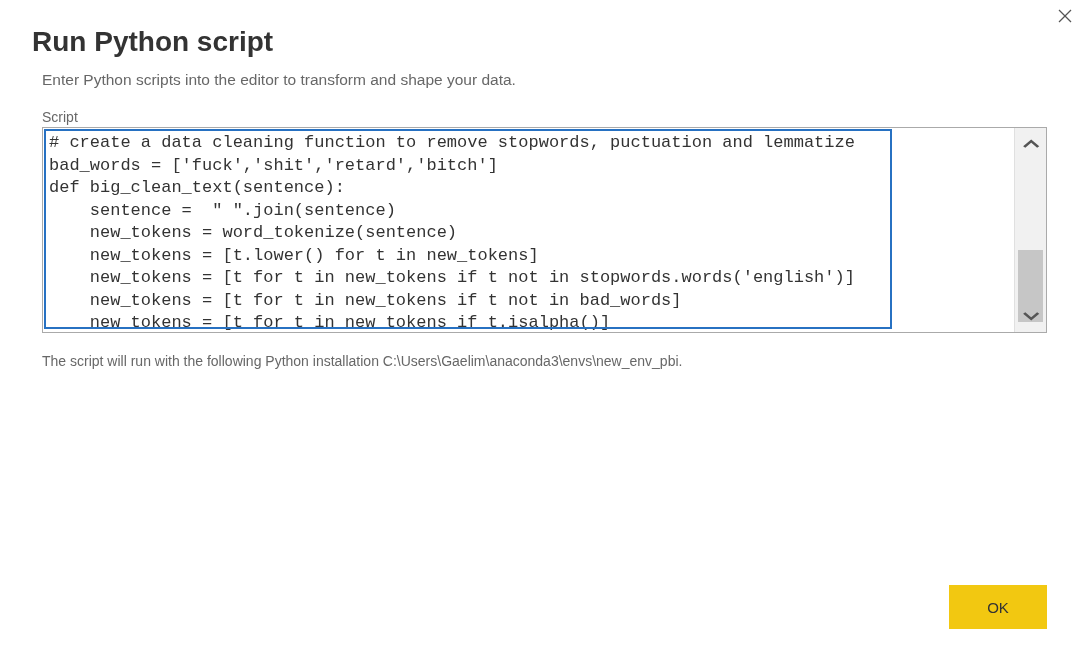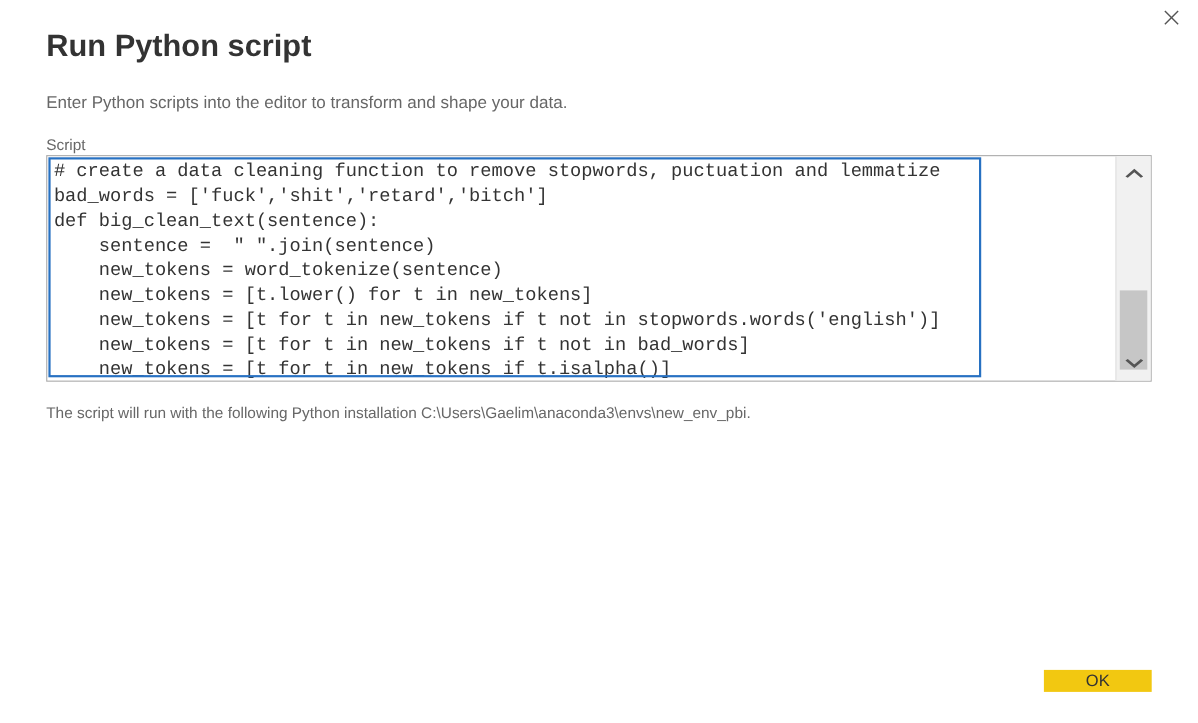--- a/index.html
+++ b/index.html
@@ -25,26 +25,26 @@
       width: 24px;
       height: 24px;
       display: flex;
       align-items: center;
       justify-content: center;
     }
     .dialog-title {
       font-size: 28px;
       font-weight: 600;
       color: #333333;
-      margin: 26px 0 0 42px;
+      margin: 26px 0 0 32px;
     }
     .dialog-subtitle {
       font-size: 15.5px;
       color: #676767;
-      margin: 27px 0 0 42px;
+      margin: 13px 0 0 42px;
     }
     .label-script {
       font-size: 14px;
       color: #676767;
       margin: 20px 0 2px 42px;
     }
     .editor-wrap {
       margin: 0 42px;
       position: relative;
       border: 1px solid #aaaaaa;
@@ -118,21 +118,21 @@
     }
     .button-row {
       position: absolute;
       bottom: 28px;
       right: 42px;
       display: flex;
       gap: 12px;
     }
     .btn {
       min-width: 98px;
-      height: 20px;
+      height: 44px;
       font-size: 15px;
       display: flex;
       align-items: center;
       justify-content: center;
       cursor: pointer;
       font-family: "Segoe UI", sans-serif;
     }
     .btn-primary {
       background: #f2c811;
       color: #333333;

